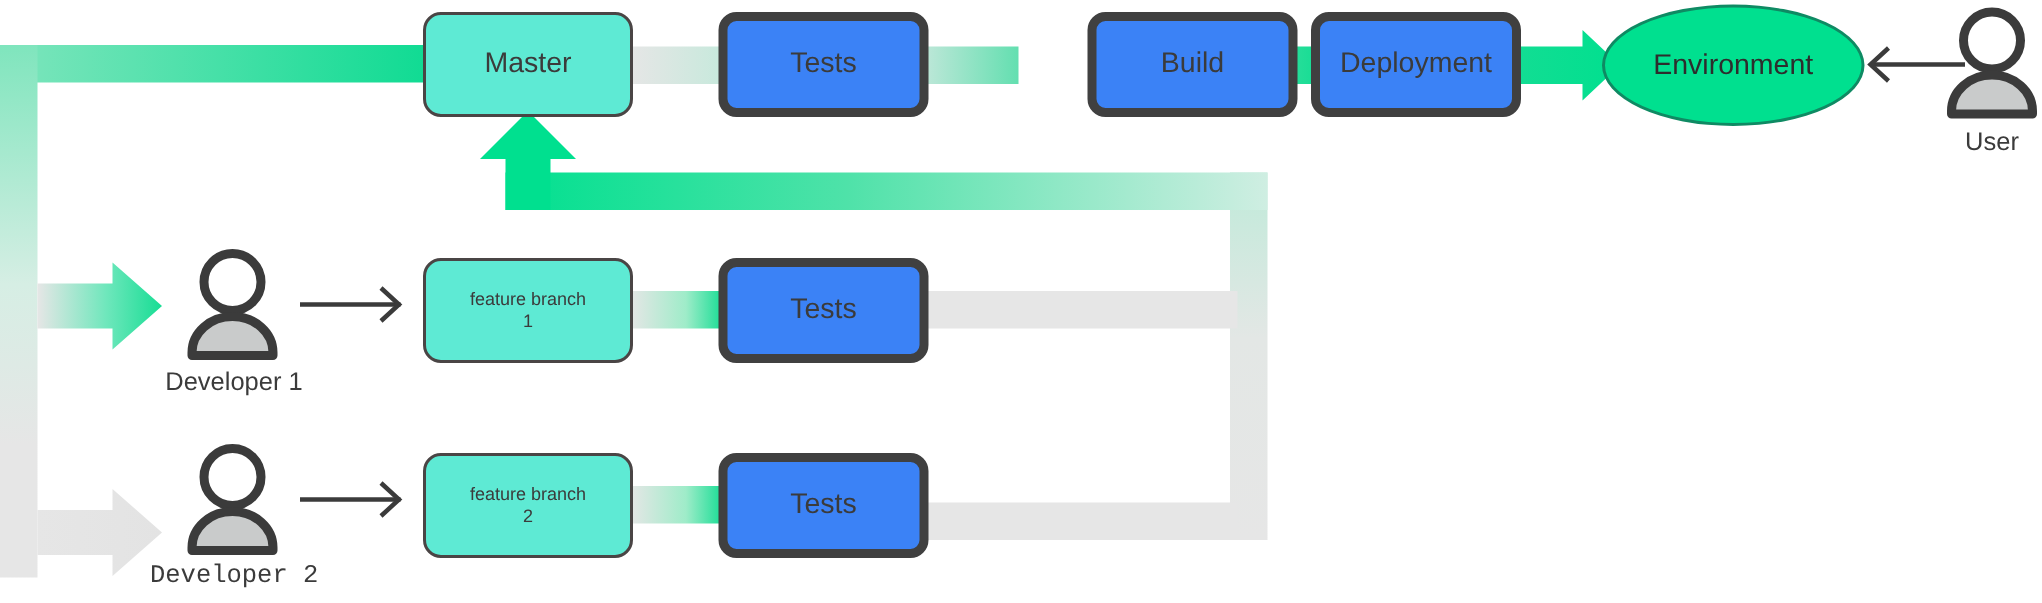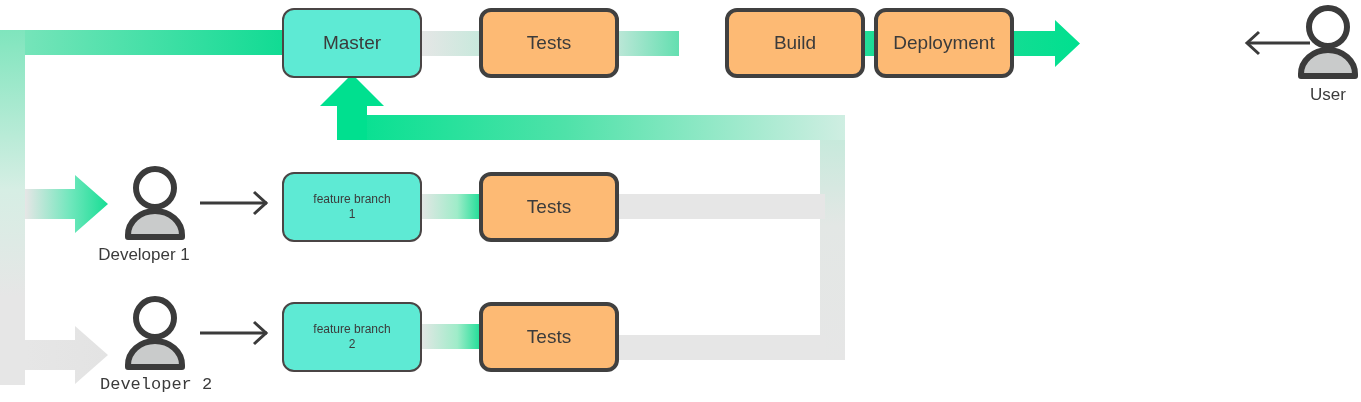--- a/index.html
+++ b/index.html
@@ -30,22 +30,22 @@
     display: flex;
     align-items: center;
     justify-content: center;
     text-align: center;
     line-height: 1.22;
     color: #3b3b3b;
     z-index: 4;
   }
   .node-box {
     border-radius: 12px;
-    border: 4px solid #404040;
-    background: #fdba74;
+    border: 6px solid #404040;
+    background: #3b82f6;
     font-size: 19px;
   }
   .node-box.gray {
     background: #5eead4;
     border: 2px solid #4a4545;
   }
   .node-box.small {
     font-size: 12px;
   }
   .node-ellipse {
@@ -192,33 +192,36 @@
   </div>
 
   <div class="node node-box" style="left:677px; top:8px; width:140px; height:70px;margin-left:48px;">
     <span>Build</span>
   </div>
 
   <div class="node node-box" style="left:874px; top:8px; width:140px; height:70px;">
     <span>Deployment</span>
   </div>
 
+  <div class="node node-ellipse" style="left:1068px; top:3px; width:175px; height:81px;">
+    <span>Environment</span>
+  </div>
 
   <div class="caption" style="left:1283px; top:85px; width:90px;">User</div>
 
   <div class="node node-box gray small" style="left:282px; top:172px; width:140px; height:70px; flex-direction:column;">
     <span>feature branch</span>
     <span>1</span>
   </div>
 
   <div class="node node-box" style="left:479px; top:172px; width:140px; height:70px;">
     <span>Tests</span>
   </div>
 
-  <div class="caption" style="left:88px; top:245px; width:112px;">Developer 1</div>
+  <div class="caption" style="left:100px; top:245px; width:112px;">Developer 1</div>
 
   <div class="node node-box gray small" style="left:282px; top:302px; width:140px; height:70px; flex-direction:column;">
     <span>feature branch</span>
     <span>2</span>
   </div>
 
   <div class="node node-box" style="left:479px; top:302px; width:140px; height:70px;">
     <span>Tests</span>
   </div>
 

